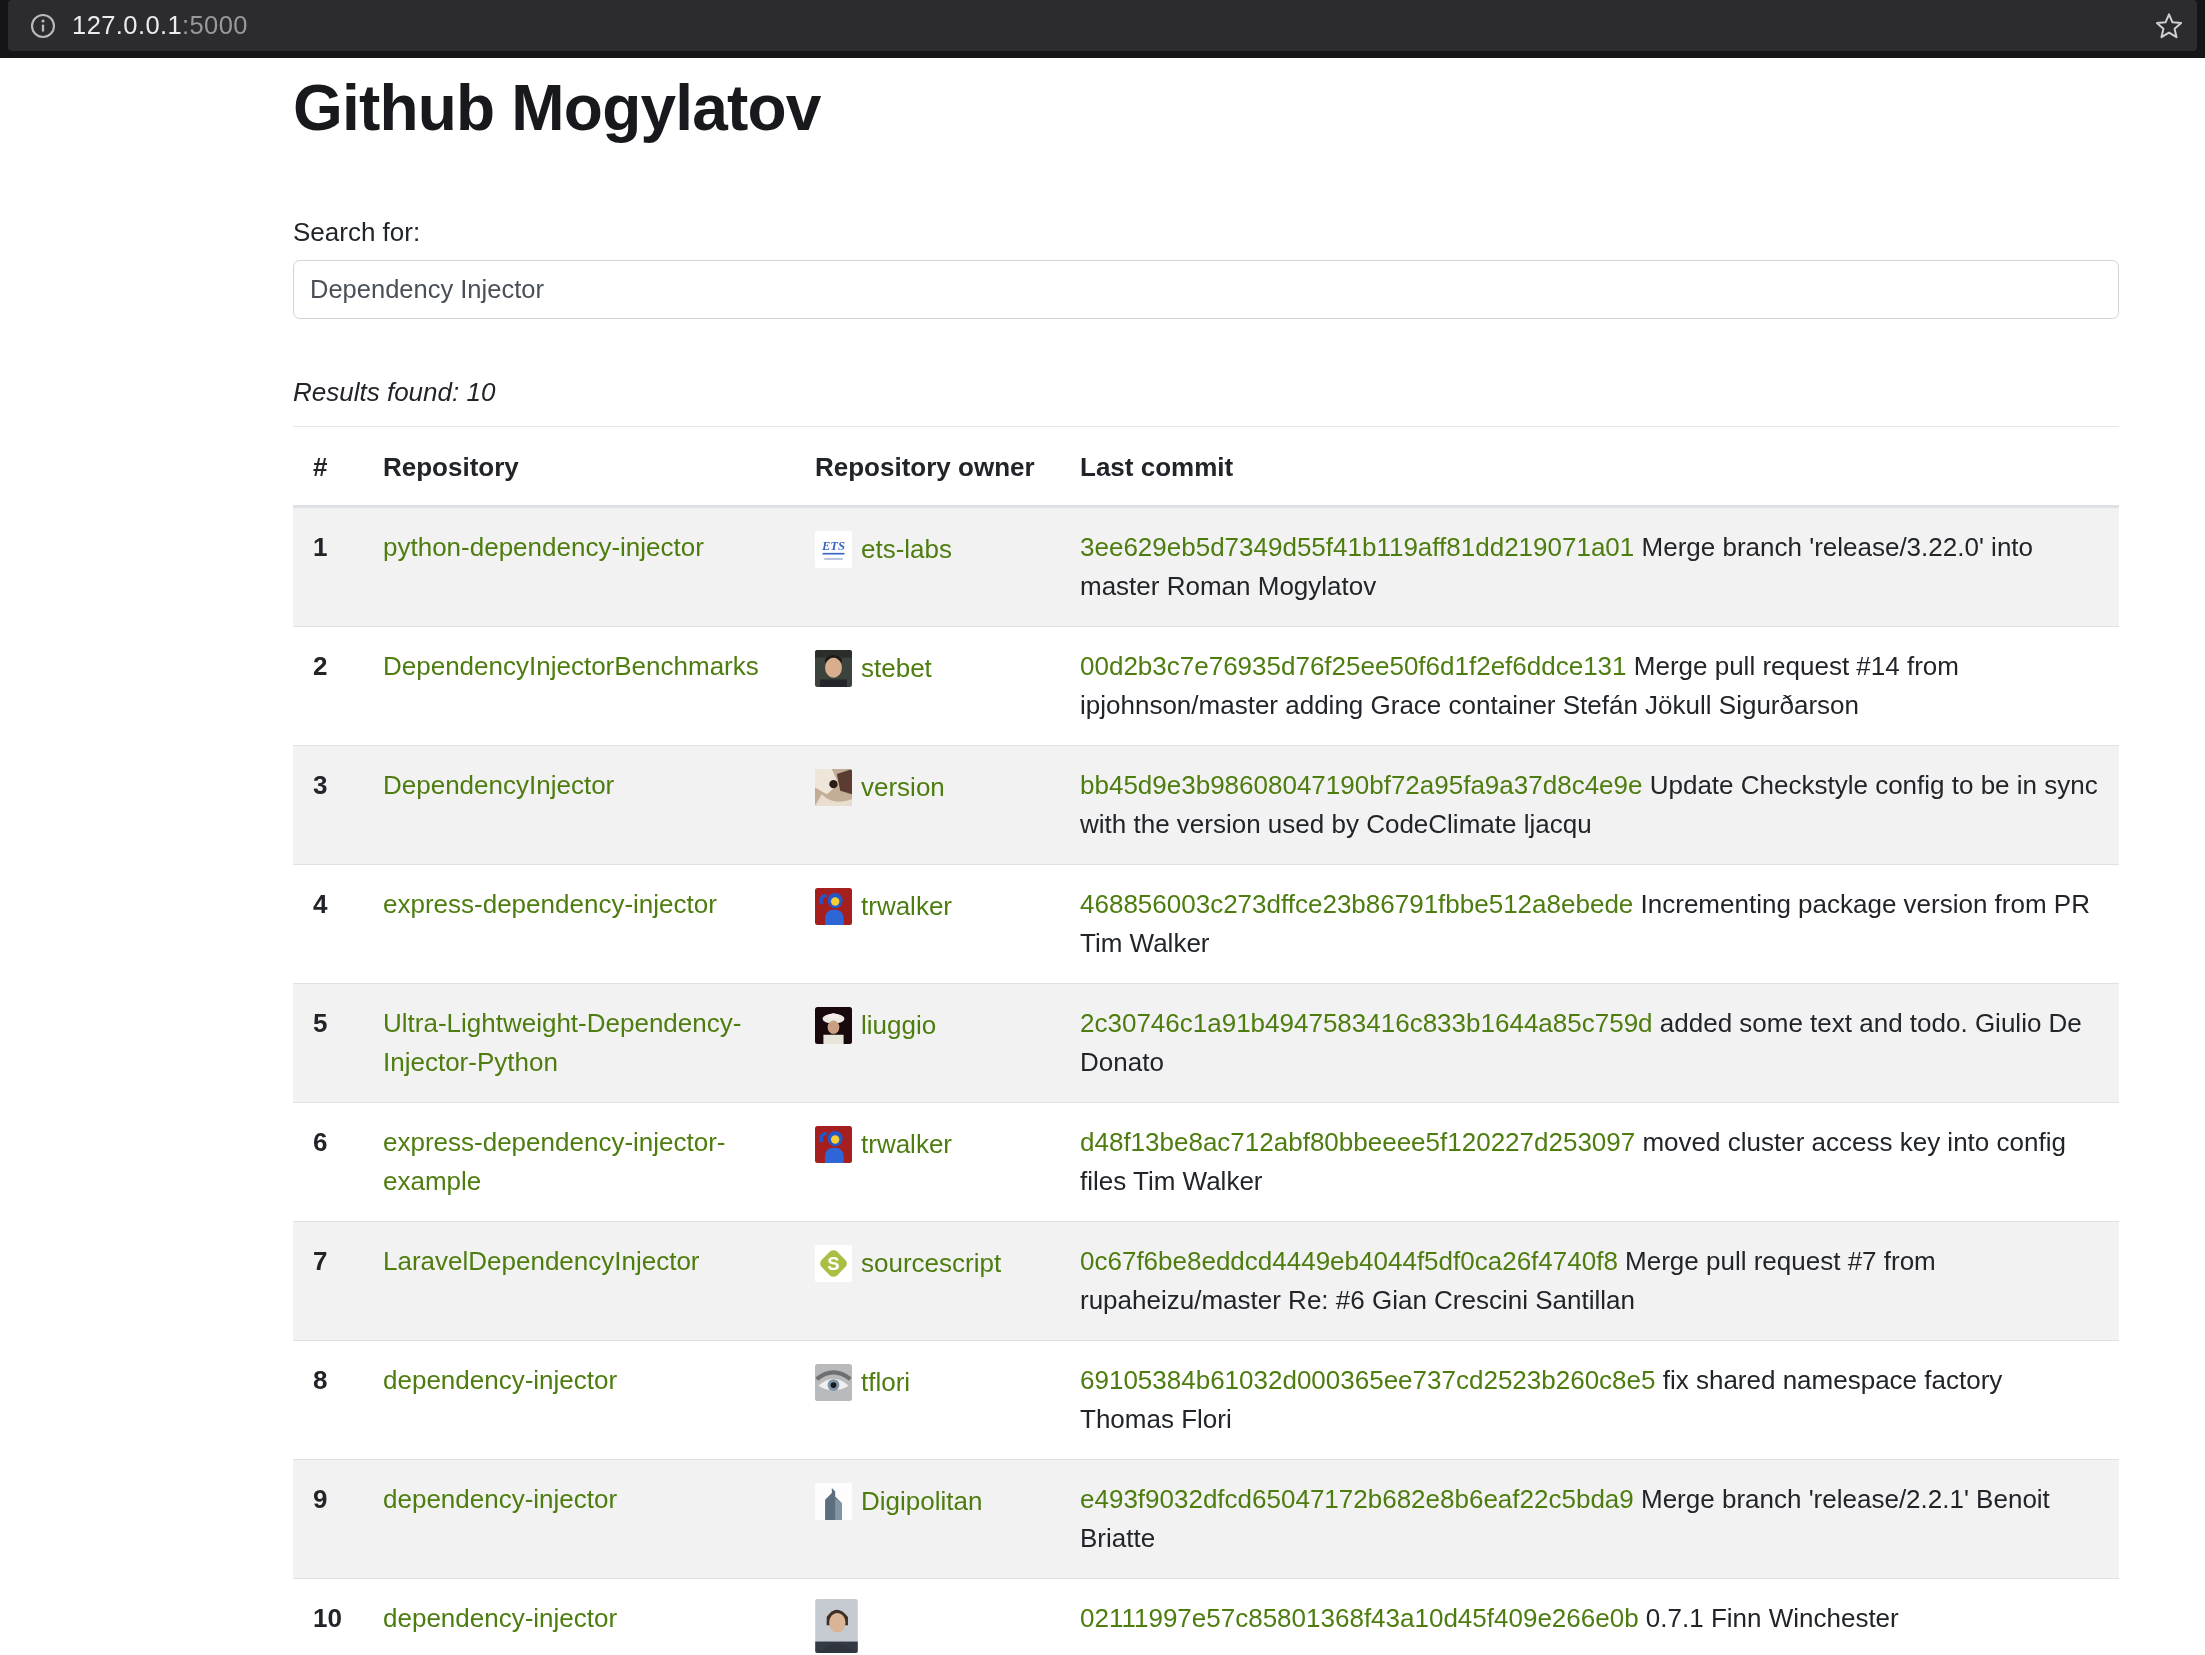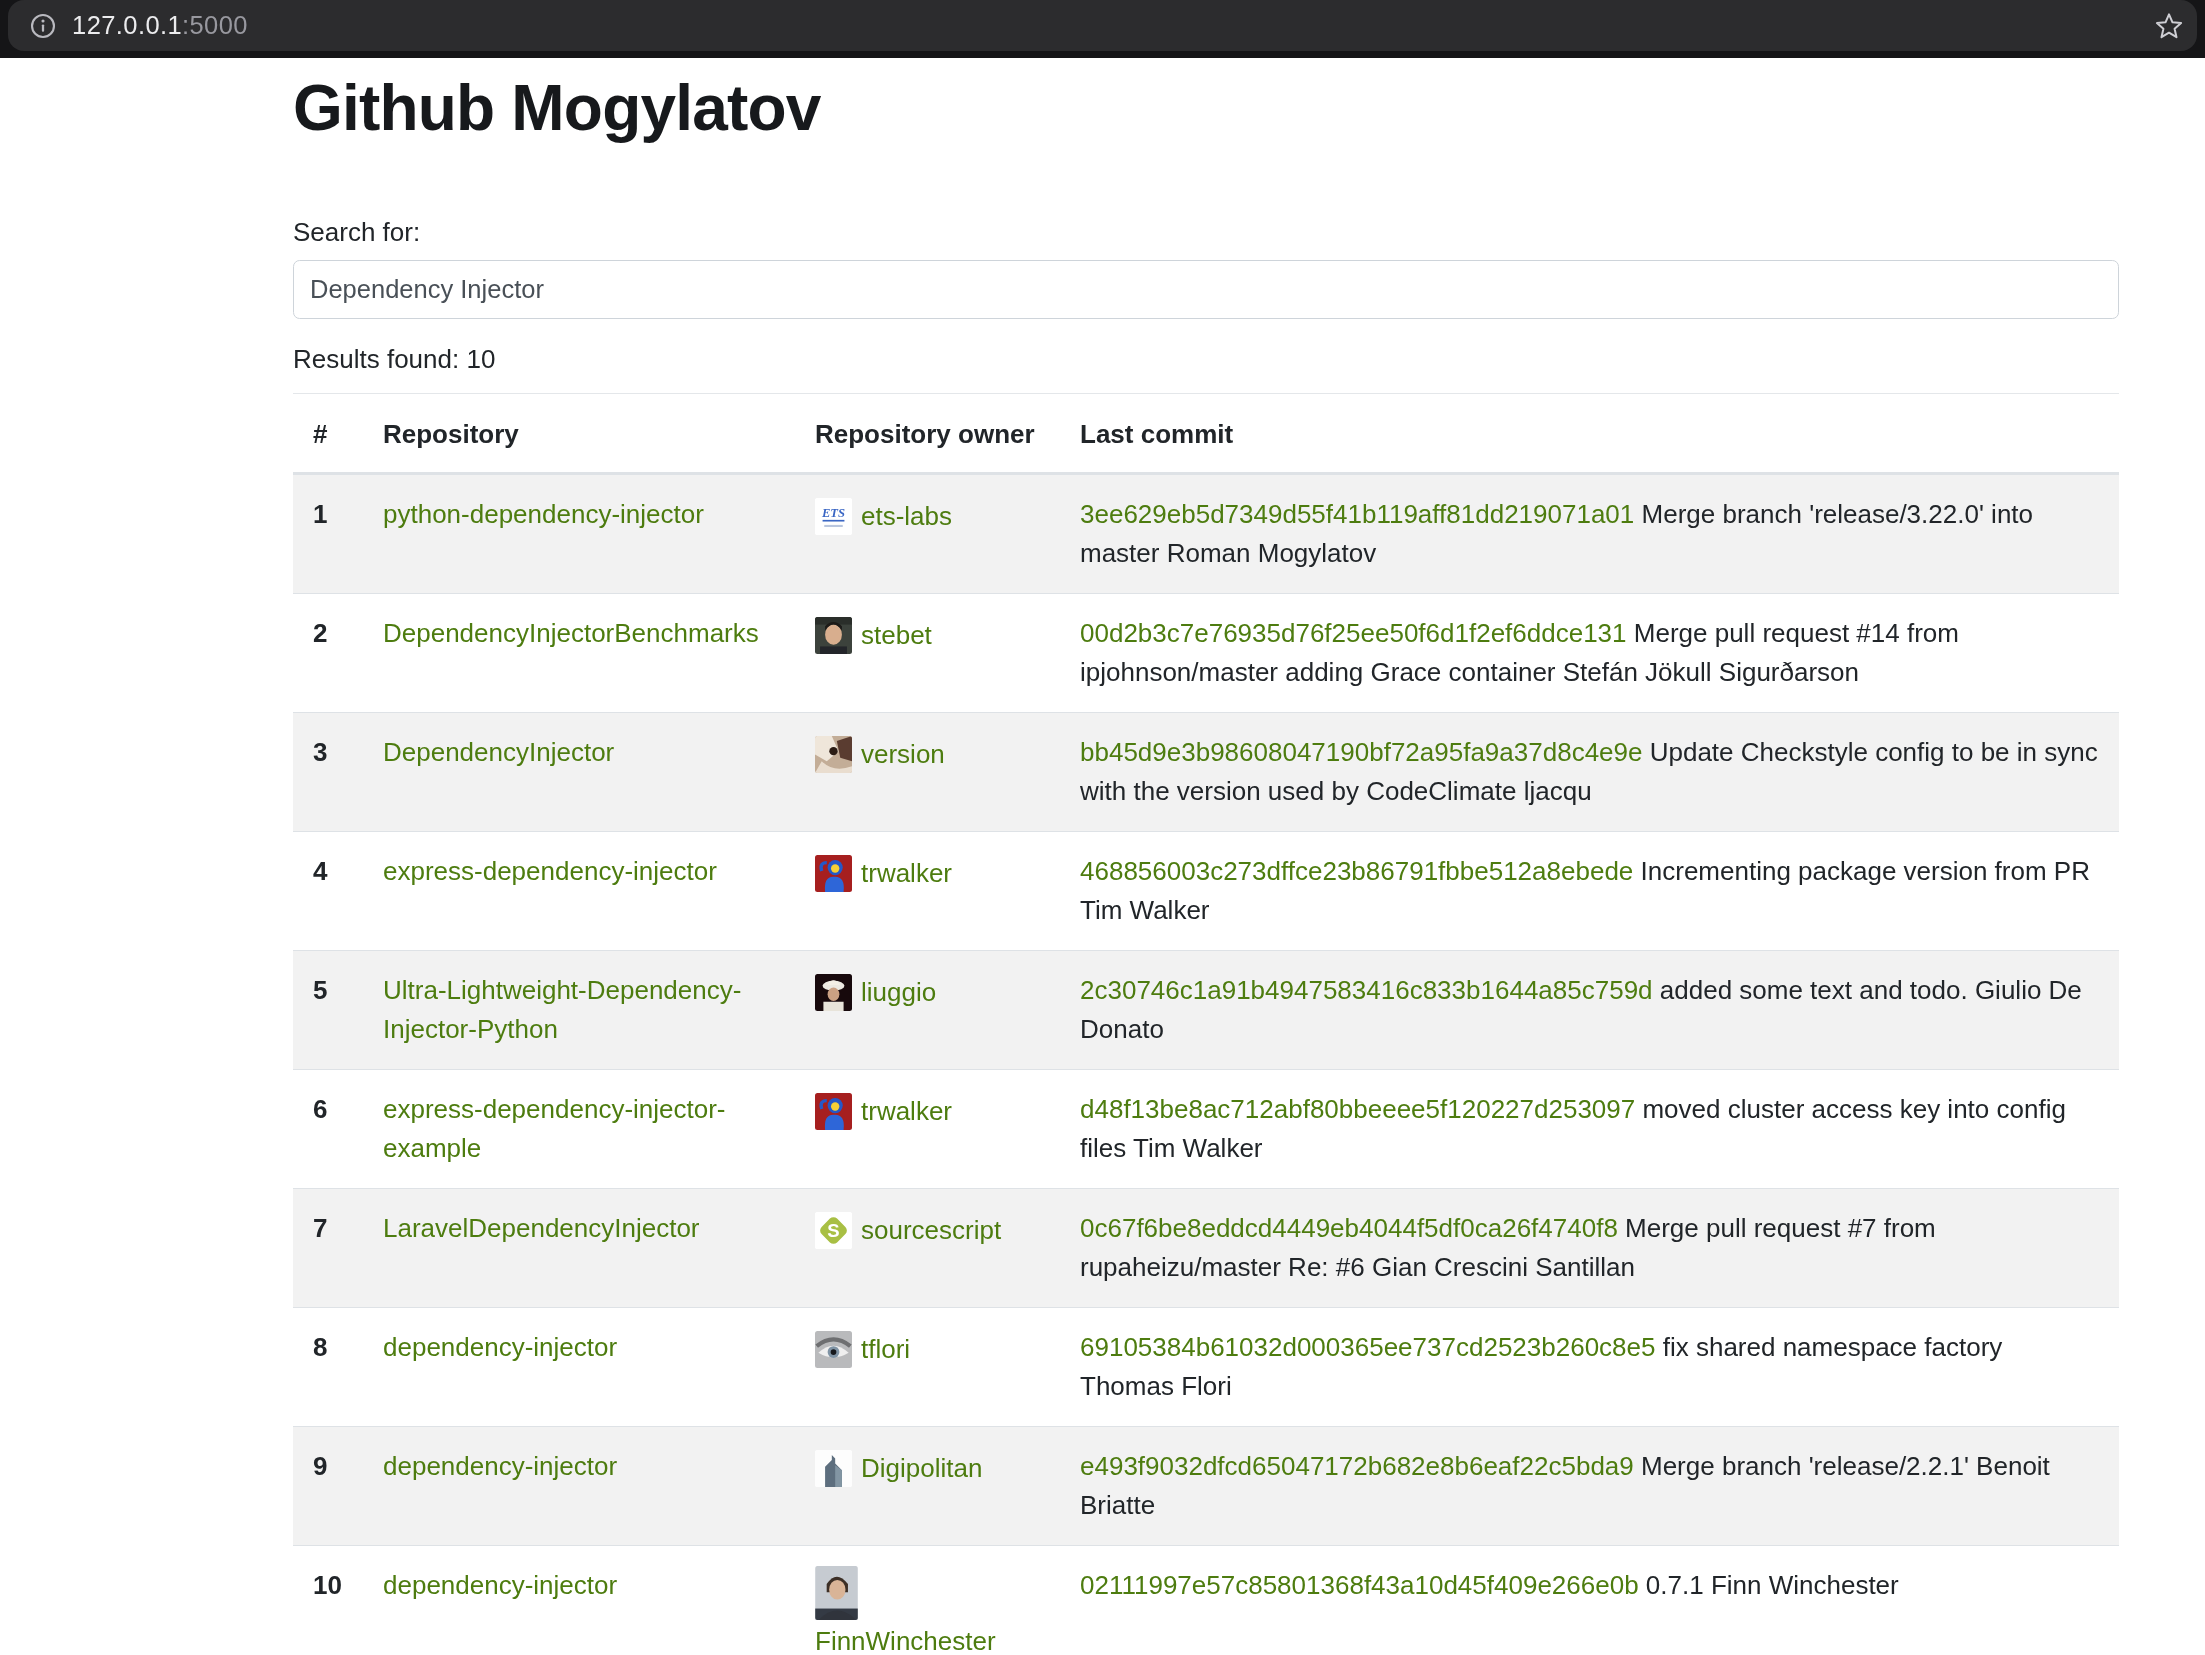--- a/index.html
+++ b/index.html
@@ -4,21 +4,21 @@
 <style>
   html,body{margin:0;padding:0;}
   body{
     width:2205px;height:1656px;overflow:hidden;background:#fff;
     font-family:"Liberation Sans",sans-serif;font-size:26px;color:#212529;
   }
   
   .chrome{height:58px;background:#151517;}
   .addressbar{
     position:relative;margin:0 8.2px;height:51px;background:#2c2c2e;
-    border-radius:16px;display:flex;align-items:center;
+    border-radius:4px;display:flex;align-items:center;
   }
   .info-ico{margin-left:21.4px;flex:0 0 auto;display:block;}
   .url{margin-left:16.5px;font-size:25.5px;letter-spacing:0.4px;}
   .url .host{color:#ececee;}
   .url .port{color:#98989f;}
   .star-ico{position:absolute;right:13px;top:10.7px;}
   
   .content{padding:0 86px 0 293px;}
   h1{margin:13px 0 0;font-size:64px;line-height:74px;font-weight:700;
      letter-spacing:-0.8px;color:#17191c;}
@@ -32,21 +32,21 @@
     border:1.6px solid #ced4da;border-radius:6.6px;outline:none;background:#fff;
   }
   .select-wrap{position:relative;}
   .limit-select{
     width:100%;height:59px;box-sizing:border-box;padding:0 49px 0 20px;
     font-family:"Liberation Sans",sans-serif;font-size:25.5px;color:#2f343a;
     border:1.6px solid #ced4da;border-radius:6.6px;background:#fff;
     -webkit-appearance:none;appearance:none;outline:none;
   }
   .chevron{position:absolute;right:16.5px;top:20px;pointer-events:none;}
-  .results{margin-top:25px;font-size:26px;}
+  .results{margin-top:58px;font-size:26px;font-style:italic;}
   hr.sep{border:0;border-top:1.6px solid #e4e7ea;margin:18px 0 0;}
   
   table{width:100%;border-collapse:collapse;table-layout:fixed;}
   th,td{padding:20px;text-align:left;vertical-align:top;
         font-size:26px;line-height:39px;word-wrap:break-word;}
   thead th{font-weight:700;border-bottom:3.3px solid #dee2e6;padding-top:21.4px;padding-bottom:18px;}
   tbody th,tbody td{border-top:1.6px solid #dee2e6;}
   tbody tr:nth-child(odd){background:rgba(0,0,0,0.05);}
   th.num{font-weight:700;color:#212529;}
   a{color:#4d7c0f;text-decoration:none;}

